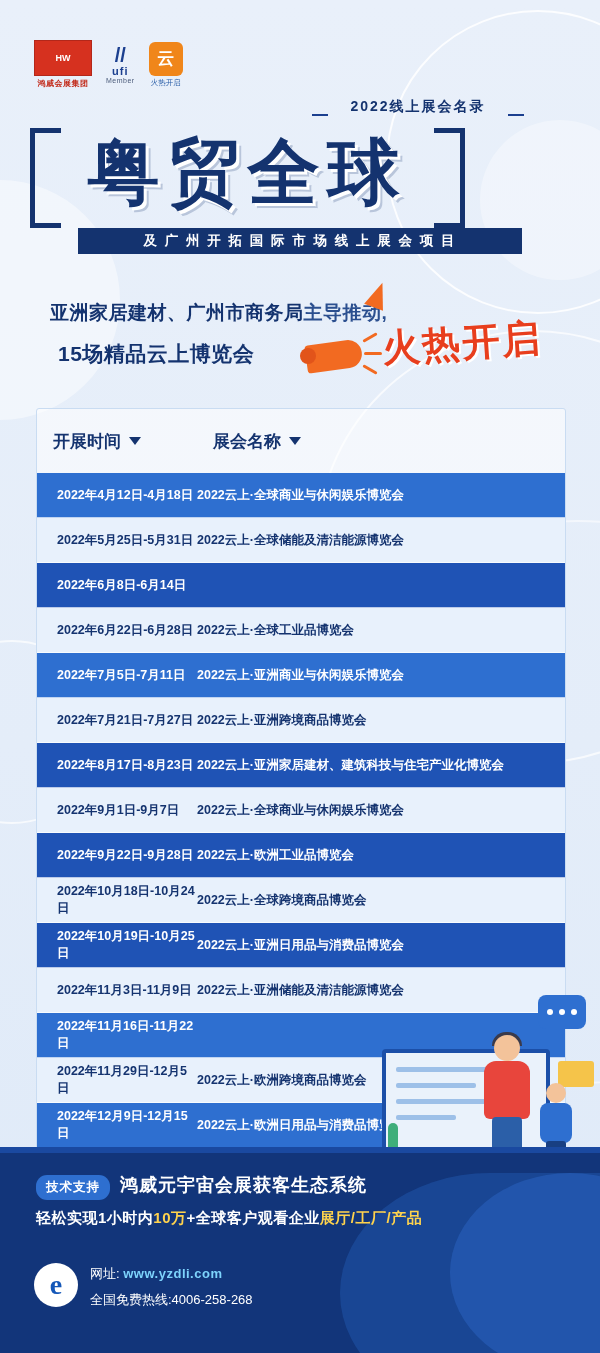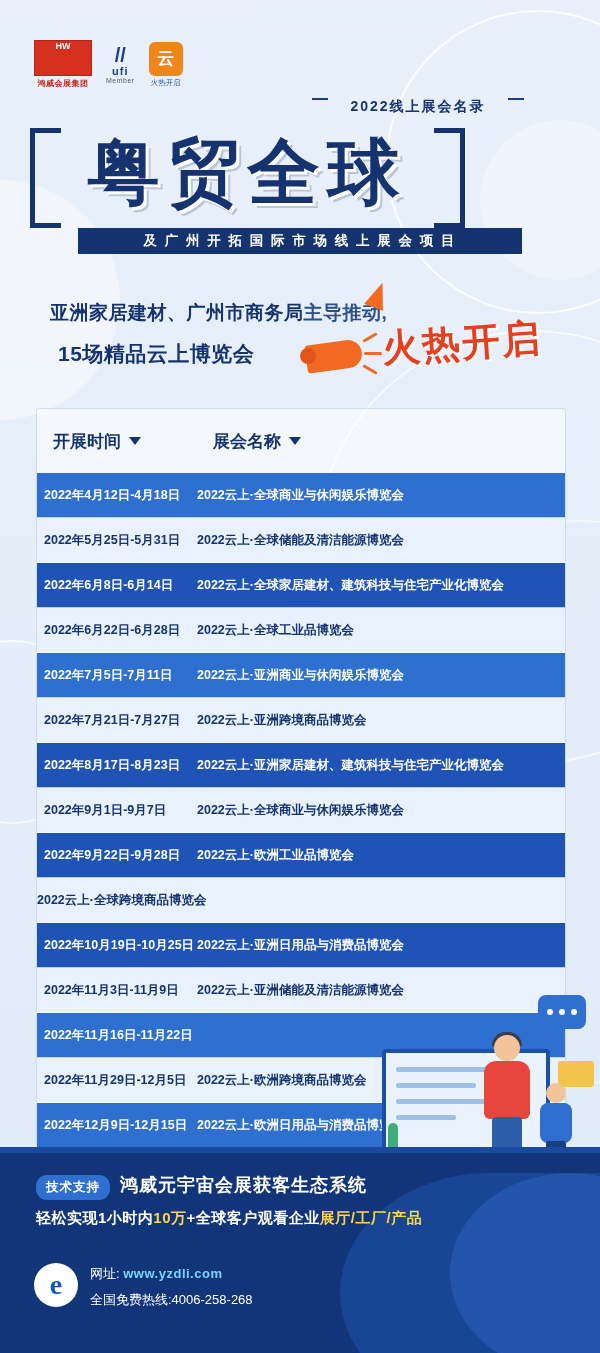--- a/index.html
+++ b/index.html
@@ -20,33 +20,33 @@
   .c2{width:430px;height:430px;right:-150px;top:330px;border-color:rgba(255,255,255,.7);}
   .c3{width:560px;height:560px;right:-260px;top:520px;border-color:rgba(255,255,255,.55);}
   .c4{width:180px;height:180px;left:-80px;top:640px;border-color:rgba(255,255,255,.7);}
   .blob{position:absolute;background:rgba(255,255,255,.45);border-radius:50%;}
   .b1{width:240px;height:240px;left:-120px;top:180px;}
   .b2{width:160px;height:160px;right:-40px;top:120px;background:rgba(255,255,255,.35);}
 
   
   .logos{position:absolute;top:40px;left:34px;display:flex;align-items:center;gap:14px;}
   .logo-box{display:flex;flex-direction:column;align-items:center;}
-  .logo-h{width:56px;height:34px;background:#d6311f;border:1px solid #b3271a;display:flex;align-items:flex-start;justify-content:center;}
+  .logo-h{width:56px;height:34px;background:#d6311f;border:1px solid #b3271a;display:flex;align-items:center;justify-content:center;}
   .logo-h span{color:#fff;font-size:9px;font-weight:bold;}
   .logo-h-txt{font-size:8px;color:#c22b1b;margin-top:2px;font-weight:bold;letter-spacing:.5px;}
   .ufi{display:flex;flex-direction:column;align-items:center;}
   .ufi-mark{font-size:20px;color:#1b3f8f;font-weight:bold;line-height:1;}
   .ufi-t{font-size:11px;color:#1b3f8f;font-weight:bold;letter-spacing:1px;}
   .ufi-s{font-size:7px;color:#4a5b7a;letter-spacing:.5px;}
   .yun{display:flex;flex-direction:column;align-items:center;}
   .yun-mark{width:34px;height:34px;border-radius:6px;background:#f0861a;display:flex;align-items:center;justify-content:center;color:#fff;font-size:17px;font-weight:bold;}
   .yun-t{font-size:7.5px;color:#2b5fa8;margin-top:2px;}
 
   
-  .sub-top{position:absolute;top:98px;right:32px;width:300px;display:flex;align-items:flex-start;justify-content:center;gap:22px;}
+  .sub-top{position:absolute;top:98px;right:32px;width:300px;display:flex;align-items:flex-end;justify-content:center;gap:22px;}
   .sub-top .line{flex:0 0 16px;height:2px;background:#1b3f8f;}
   .sub-top .txt{font-size:14px;color:#14336f;letter-spacing:2px;font-weight:bold;}
 
   .maintitle-wrap{position:absolute;top:128px;left:30px;width:435px;height:90px;}
   .bracket-l,.bracket-r{position:absolute;top:0;width:26px;height:90px;border:5px solid #14336f;}
   .bracket-l{left:0;border-right:none;}
   .bracket-r{right:0;border-left:none;}
   .maintitle{
     position:absolute;left:34px;right:34px;top:-2px;height:94px;
     display:flex;align-items:center;justify-content:center;
@@ -81,21 +81,21 @@
     border:1px solid #c9dcf2;
     border-radius:3px;
     padding:0;
   }
   .thead{display:flex;height:64px;align-items:center;}
   .th{font-size:17px;font-weight:bold;color:#14336f;display:flex;align-items:center;gap:8px;}
   .th1{width:160px;padding-left:16px;}
   .th2{flex:1;}
   .tri{width:0;height:0;border-left:6px solid transparent;border-right:6px solid transparent;border-top:8px solid #14336f;}
   .row{display:flex;align-items:center;height:44px;border-bottom:1px solid rgba(255,255,255,.7);}
-  .row .c1c{width:160px;padding-left:7px;font-size:12.5px;font-weight:bold;box-sizing:border-box;}
+  .row .c1c{width:160px;padding-left:20px;font-size:12.5px;font-weight:bold;box-sizing:border-box;}
   .row .c2c{flex:1;font-size:12.5px;font-weight:bold;padding-right:2px;}
   .row.dark{background:#2e6fd0;color:#fff;}
   .row.light{background:#e8f1fc;color:#14336f;}
   .row.dark2{background:#1f53b5;color:#fff;}
 
   
   .illus{position:absolute;right:8px;bottom:172px;width:210px;height:190px;}
   .screen{position:absolute;left:0;bottom:28px;width:160px;height:96px;background:#eaf2fb;border:4px solid #1b4fa8;border-radius:4px;}
   .screen-line{position:absolute;left:10px;height:5px;background:#9dc0e8;border-radius:2px;}
   .stand{position:absolute;left:56px;bottom:12px;width:48px;height:14px;background:#1b4fa8;border-radius:3px;}
@@ -203,21 +203,20 @@
     <div class="row dark">
       <div class="c1c">2022年4月12日-4月18日</div>
       <div class="c2c">2022云上·全球商业与休闲娱乐博览会</div>
     </div>
     <div class="row light">
       <div class="c1c">2022年5月25日-5月31日</div>
       <div class="c2c">2022云上·全球储能及清洁能源博览会</div>
     </div>
     <div class="row dark2">
       <div class="c1c">2022年6月8日-6月14日</div>
-      <div class="c2c">2022云上·全球家居建材、建筑科技与住宅产业化博览会</div>
     </div>
     <div class="row light">
       <div class="c1c">2022年6月22日-6月28日</div>
       <div class="c2c">2022云上·全球工业品博览会</div>
     </div>
     <div class="row dark">
       <div class="c1c">2022年7月5日-7月11日</div>
       <div class="c2c">2022云上·亚洲商业与休闲娱乐博览会</div>
     </div>
     <div class="row light">
@@ -230,20 +229,21 @@
     </div>
     <div class="row light">
       <div class="c1c">2022年9月1日-9月7日</div>
       <div class="c2c">2022云上·全球商业与休闲娱乐博览会</div>
     </div>
     <div class="row dark2">
       <div class="c1c">2022年9月22日-9月28日</div>
       <div class="c2c">2022云上·欧洲工业品博览会</div>
     </div>
     <div class="row light">
+      <div class="c1c">2022年10月18日-10月24日</div>
       <div class="c2c">2022云上·全球跨境商品博览会</div>
     </div>
     <div class="row dark2">
       <div class="c1c">2022年10月19日-10月25日</div>
       <div class="c2c">2022云上·亚洲日用品与消费品博览会</div>
     </div>
     <div class="row light">
       <div class="c1c">2022年11月3日-11月9日</div>
       <div class="c2c">2022云上·亚洲储能及清洁能源博览会</div>
     </div>

